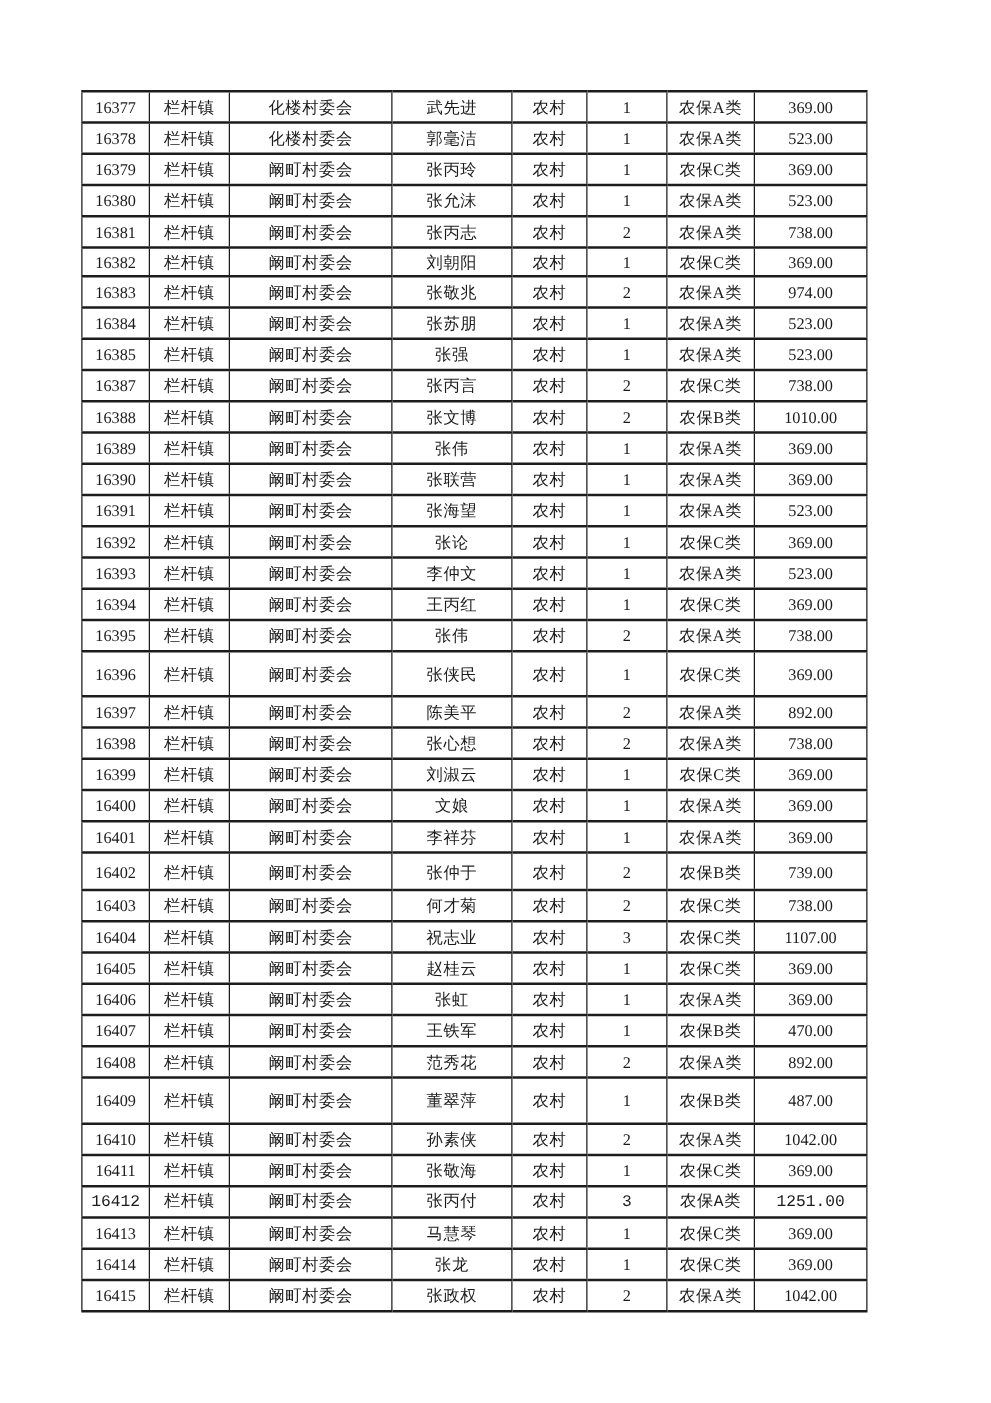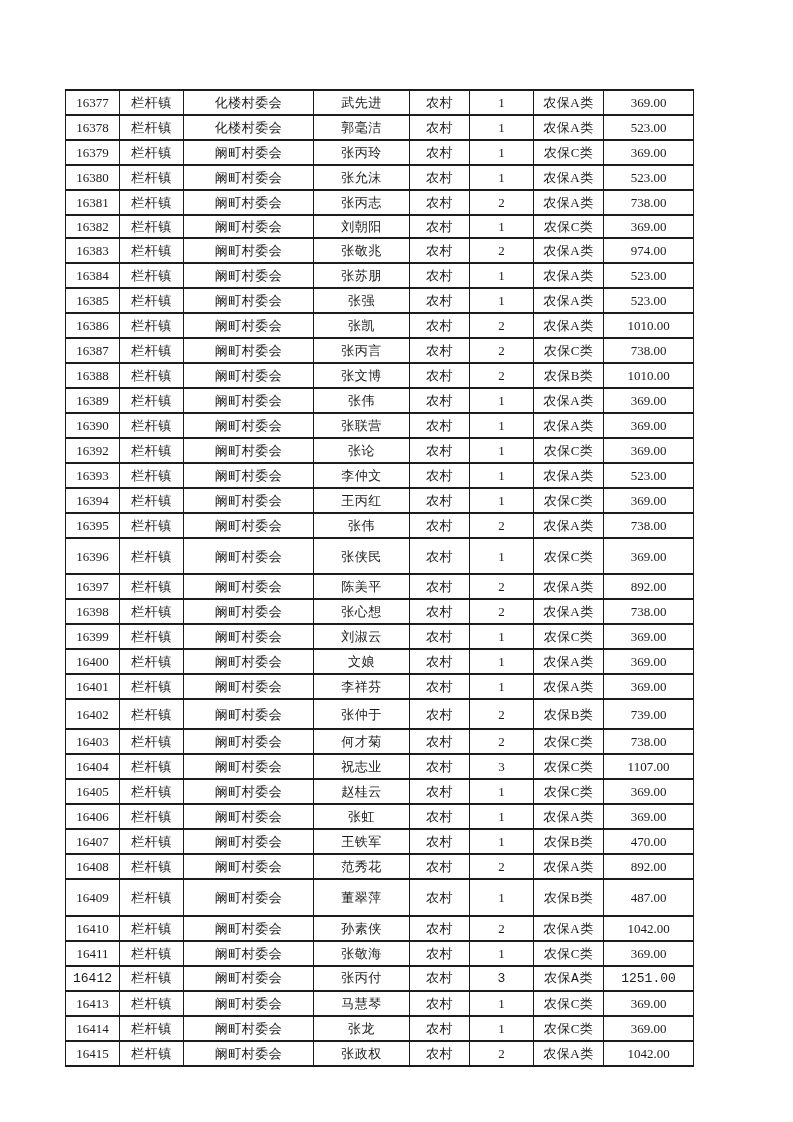--- a/index.html
+++ b/index.html
@@ -17,21 +17,21 @@
   }
   .sheet {
     position: absolute;
     left: 0; top: 0;
     width: 793px; height: 1122px;
     background: #ffffff;
   }
   table.roster {
     position: absolute;
     left: 65px;
-    top: 89px;
+    top: 72px;
     width: 628px;
     border-collapse: collapse;
     table-layout: fixed;
   }
   table.roster td {
     border-left: 1px solid #1c1c1c;
     border-right: 1px solid #1c1c1c;
     border-top: 2px solid #1c1c1c;
     border-bottom: 2px solid #1c1c1c;
     height: 21px;
@@ -150,30 +150,20 @@
           <td class="num">16385</td>
           <td>栏杆镇</td>
           <td>阚町村委会</td>
           <td>张强</td>
           <td>农村</td>
           <td class="num">1</td>
           <td>农保A类</td>
           <td class="num">523.00</td>
         </tr>
         <tr style="height: 25px;">
-          <td class="num">16386</td>
-          <td>栏杆镇</td>
-          <td>阚町村委会</td>
-          <td>张凯</td>
-          <td>农村</td>
-          <td class="num">2</td>
-          <td>农保A类</td>
-          <td class="num">1010.00</td>
-        </tr>
-        <tr style="height: 25px;">
           <td class="num">16387</td>
           <td>栏杆镇</td>
           <td>阚町村委会</td>
           <td>张丙言</td>
           <td>农村</td>
           <td class="num">2</td>
           <td>农保C类</td>
           <td class="num">738.00</td>
         </tr>
         <tr style="height: 25px;">
@@ -198,20 +188,30 @@
         </tr>
         <tr style="height: 25px;">
           <td class="num">16390</td>
           <td>栏杆镇</td>
           <td>阚町村委会</td>
           <td>张联营</td>
           <td>农村</td>
           <td class="num">1</td>
           <td>农保A类</td>
           <td class="num">369.00</td>
+        </tr>
+        <tr style="height: 25px;">
+          <td class="num">16391</td>
+          <td>栏杆镇</td>
+          <td>阚町村委会</td>
+          <td>张海望</td>
+          <td>农村</td>
+          <td class="num">1</td>
+          <td>农保A类</td>
+          <td class="num">523.00</td>
         </tr>
         <tr style="height: 25px;">
           <td class="num">16392</td>
           <td>栏杆镇</td>
           <td>阚町村委会</td>
           <td>张论</td>
           <td>农村</td>
           <td class="num">1</td>
           <td>农保C类</td>
           <td class="num">369.00</td>

